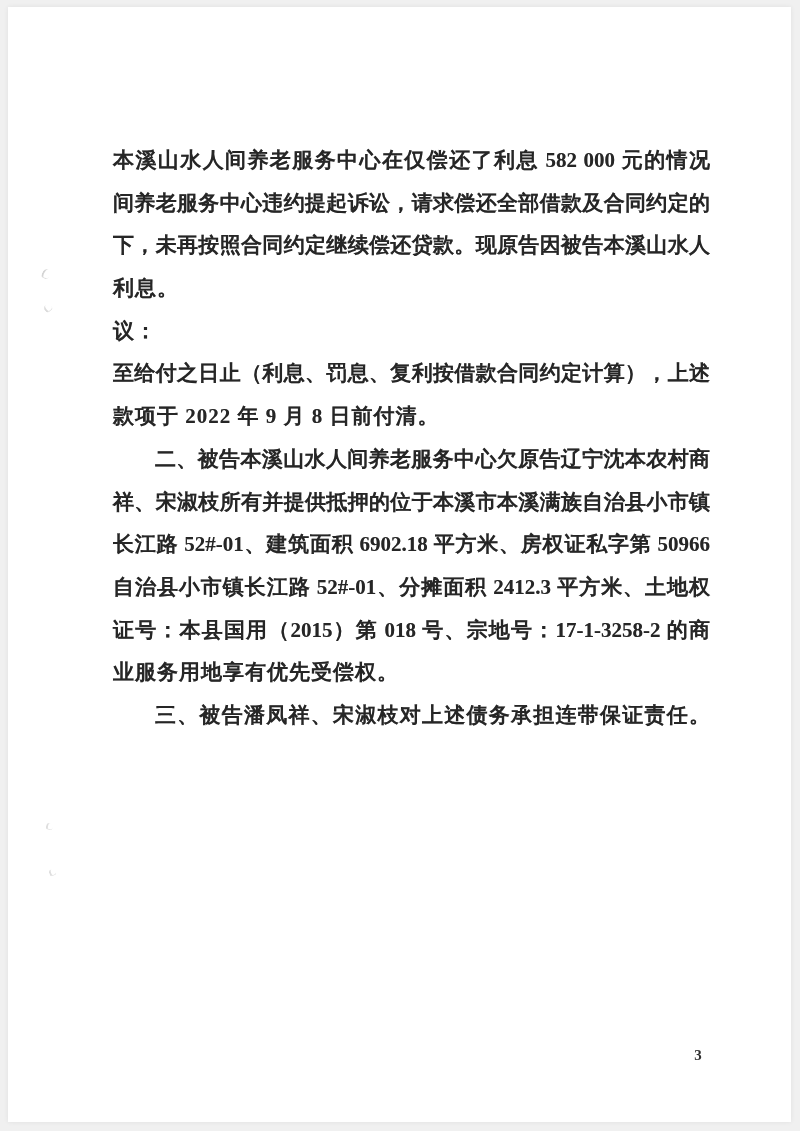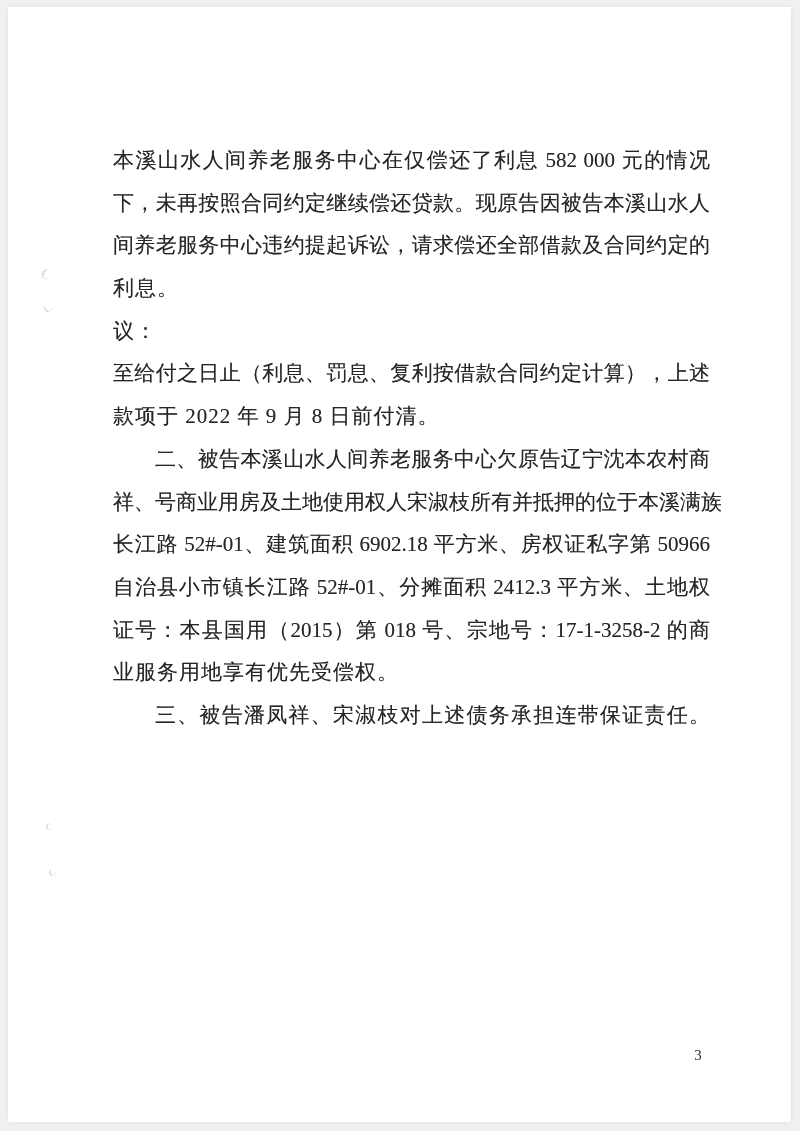--- a/index.html
+++ b/index.html
@@ -8,20 +8,21 @@
     width: 800px;
     height: 1131px;
     background: #f0f0f0;
     overflow: hidden;
     font-family: "Liberation Serif", "DejaVu Serif", serif;
   }
   .stage {
     position: relative;
     width: 708px;
     height: 1131px;
+    font-weight: bold;
   }
   .paper {
     position: absolute;
     left: 8px;
     top: 7px;
     width: 783px;
     height: 1115px;
     background: #ffffff;
     box-shadow: 0 0 5px rgba(0,0,0,0.07);
   }
@@ -79,28 +80,28 @@
 <div class="stage">
   <div class="paper">
 
     <span class="artifact a1"></span>
     <span class="artifact a2"></span>
     <span class="artifact a3"></span>
     <span class="artifact a4"></span>
 
     <div class="doc-body">
         <div class="line fill">本溪山水人间养老服务中心在仅偿还了利息 582 000 元的情况</div>
+        <div class="line fill">间养老服务中心违约提起诉讼，请求偿还全部借款及合同约定的</div>
         <div class="line fill">下，未再按照合同约定继续偿还贷款。现原告因被告本溪山水人</div>
-        <div class="line fill">间养老服务中心违约提起诉讼，请求偿还全部借款及合同约定的</div>
         <div class="line short">利息。</div>
         <div class="line short">议：</div>
         <div class="line fill">至给付之日止（利息、罚息、复利按借款合同约定计算），上述</div>
         <div class="line short">款项于 2022 年 9 月 8 日前付清。</div>
         <div class="line indent fill">二、被告本溪山水人间养老服务中心欠原告辽宁沈本农村商</div>
-        <div class="line fill">祥、号商业用房及土地使用权人宋淑枝所有并抵押的位于本溪满族</div>
+        <div class="line fill">祥、宋淑枝所有并提供抵押的位于本溪市本溪满族自治县小市镇</div>
         <div class="line fill">长江路 52#-01、建筑面积 6902.18 平方米、房权证私字第 50966</div>
         <div class="line fill">自治县小市镇长江路 52#-01、分摊面积 2412.3 平方米、土地权</div>
         <div class="line fill">证号：本县国用（2015）第 018 号、宗地号：17-1-3258-2 的商</div>
         <div class="line short">业服务用地享有优先受偿权。</div>
         <div class="line indent fill">三、被告潘凤祥、宋淑枝对上述债务承担连带保证责任。</div>
       </div>
 
     <div class="page-num">3</div>
   </div>
 </div>

